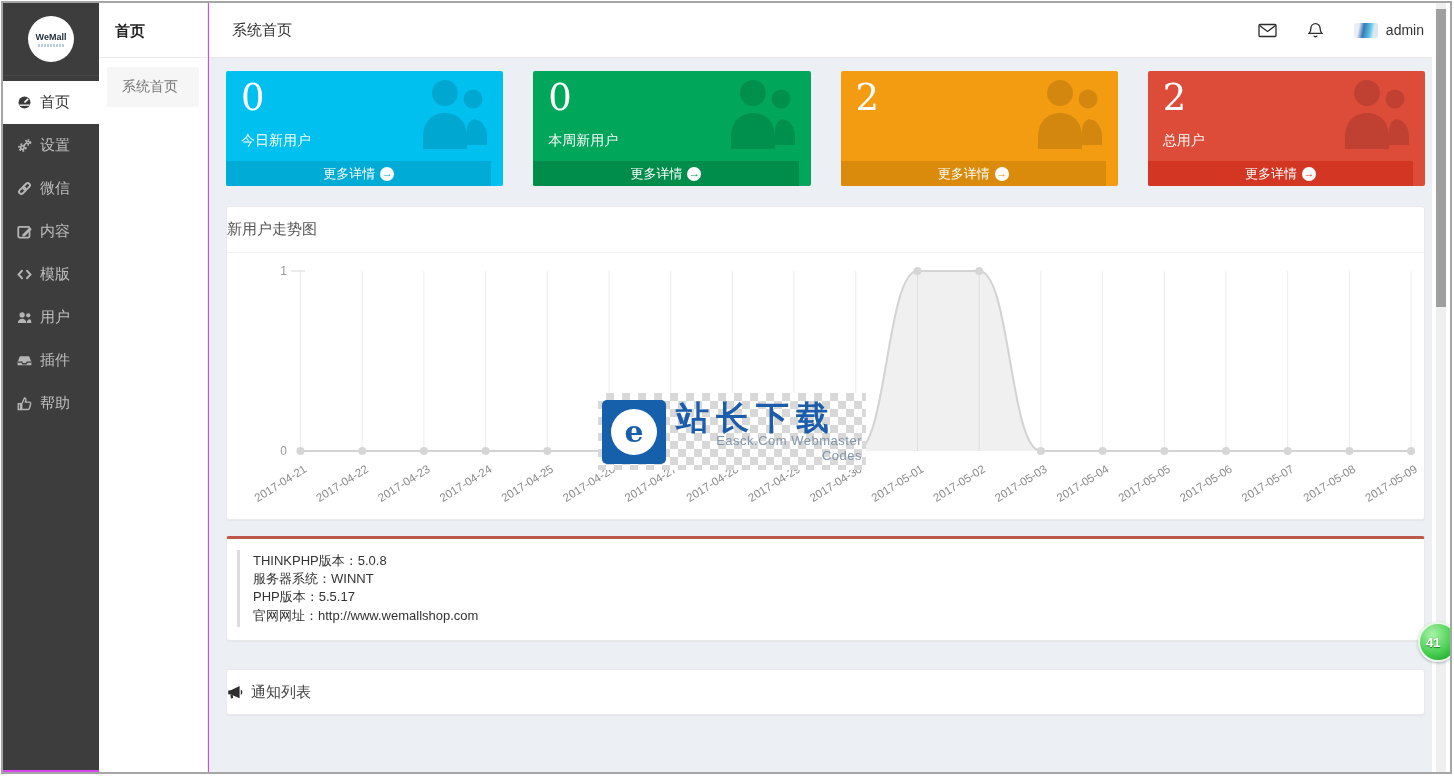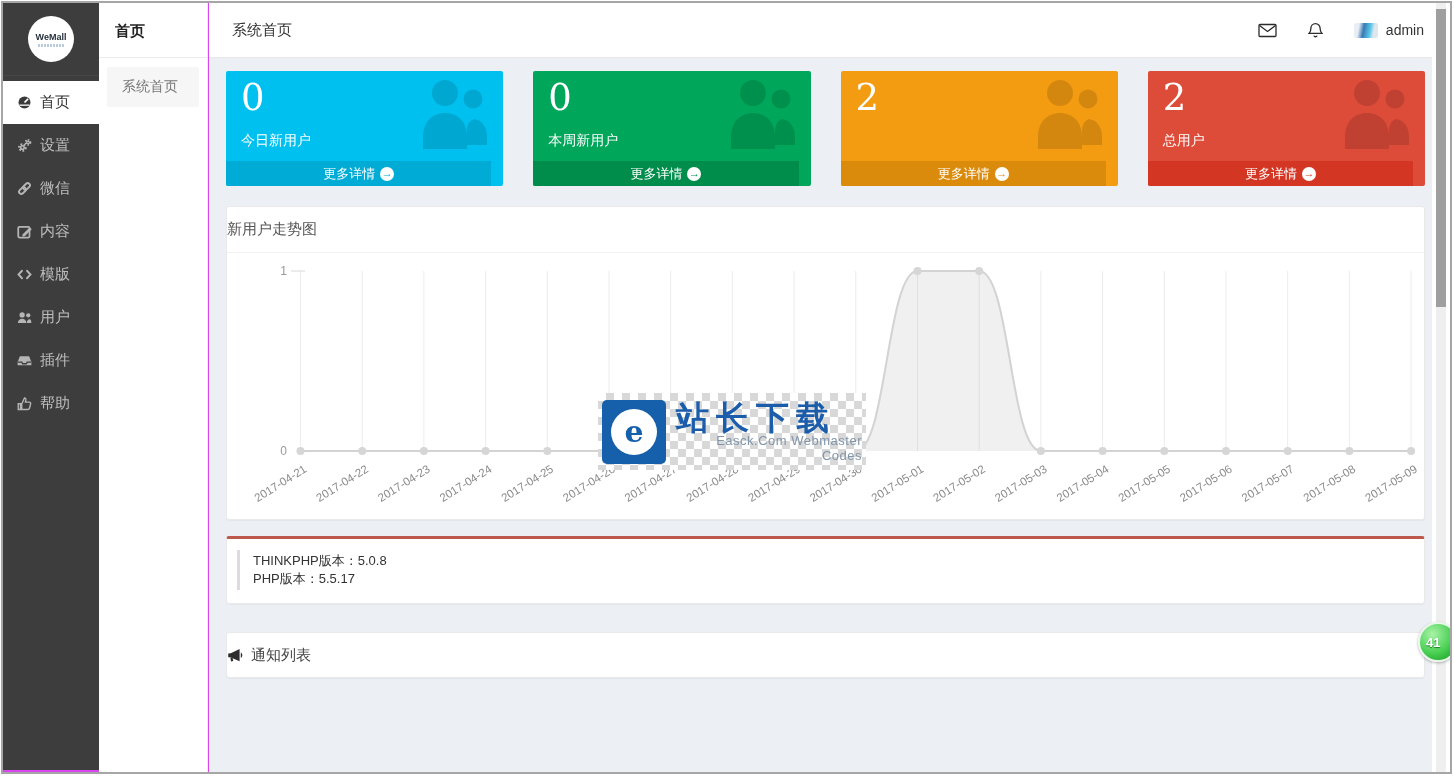--- a/index.html
+++ b/index.html
@@ -330,21 +330,23 @@
               <div class="wm-title">站长下载</div>
               <div class="wm-sub">Easck.Com Webmaster Codes</div>
             </div>
           </div>
         </div>
       </section>
 
       <section class="panel system-panel" style="border-top-color: rgb(189, 88, 76);">
         <ul class="system-list">
           <li>THINKPHP版本：5.0.8</li>
+          <li>服务器系统：WINNT</li>
           <li>PHP版本：5.5.17</li>
+          <li>官网网址：http://www.wemallshop.com</li>
         </ul>
       </section>
 
       <section class="panel notice-panel">
         <div class="panel-title">
           <svg class="megaphone-icon" viewBox="0 0 16 15">
               <path d="M1.2 9.3V5.5l2.6-.3L12.6 1v12.2L3.8 9.6zM13.8 4.5c1 .6 1.5 1.6 1.5 2.7s-.5 2.1-1.5 2.7z"></path>
               <path d="M3.4 9.8l.6 3.6 2.3-.4-.7-3.1z"></path>
             </svg>
           <span>通知列表</span>

